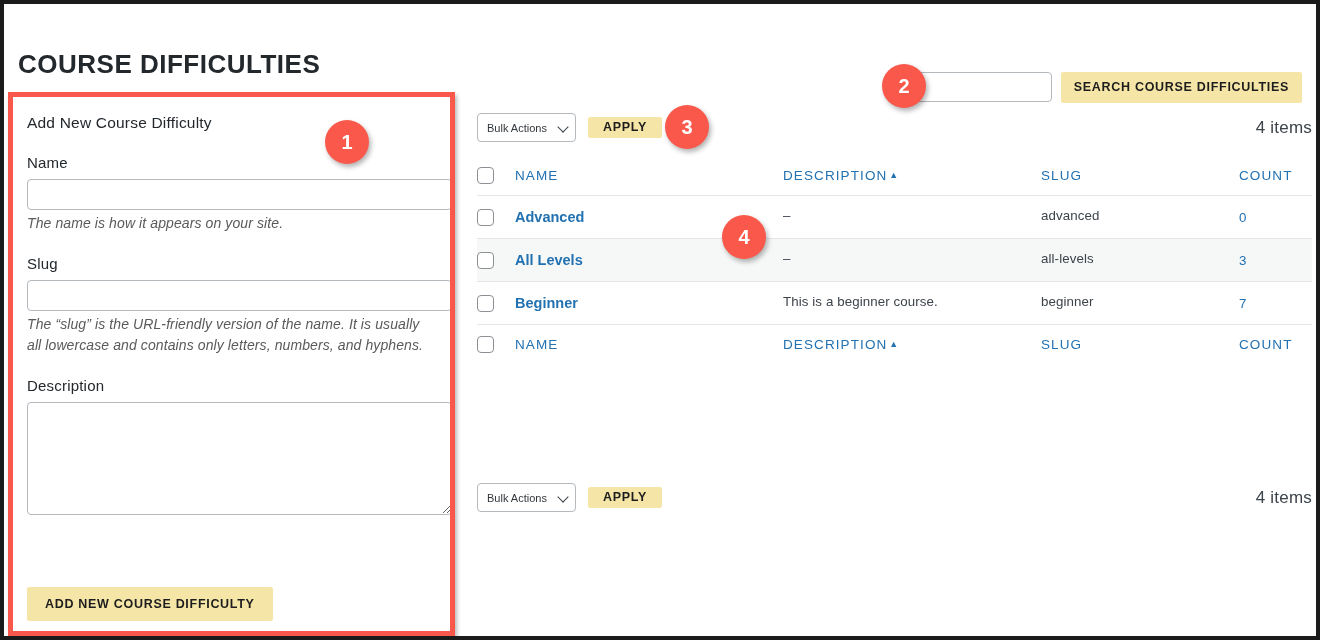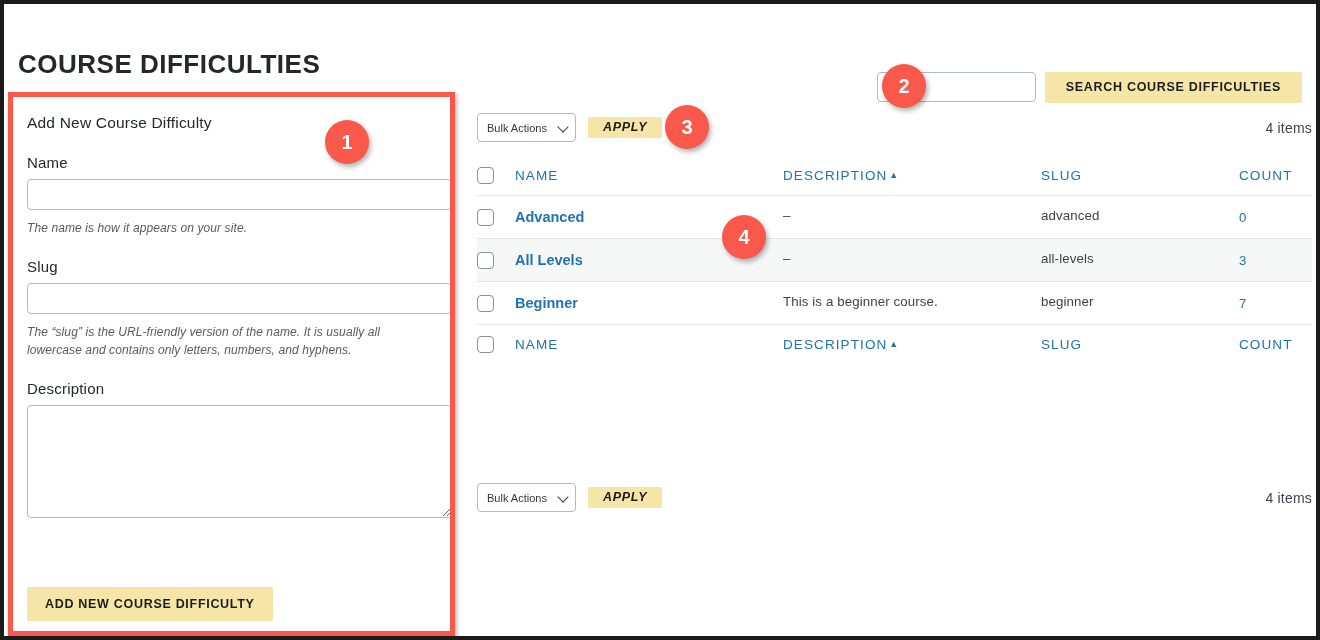--- a/index.html
+++ b/index.html
@@ -85,25 +85,25 @@
     border-radius: 4px;
     background: #fff;
     font-size: 13px;
     padding: 6px 8px;
     color: #32373c;
     font-family: "Liberation Sans", sans-serif;
     outline: none;
     resize: vertical;
   }
   .help-text {
-    font-size: 12px;
+    font-size: 14px;
     font-style: italic;
     color: #5a5a5a;
     line-height: 1.55;
-    margin: 9px 0 0 0;
+    margin: 3px 0 0 0;
     max-width: 424px;
     letter-spacing: 0.1px;
   }
   .gap-md { height: 20px; }
 
   
   .btn-yellow {
     display: inline-block;
     background: #f5e6a8;
     border: none;
@@ -139,21 +139,21 @@
     height: 30px;
     border: 1px solid #b4b9be;
     border-radius: 4px;
     background: #fff;
     font-size: 13px;
     padding: 3px 7px;
     color: #32373c;
     font-family: "Liberation Sans", sans-serif;
     outline: none;
   }
-  .btn-search { padding: 9px 21px; }
+  .btn-search { padding: 9px 13px; }
 
   .tablenav {
     position: absolute;
     left: 473px;
     width: 835px;
     display: flex;
     align-items: center;
   }
   .tablenav.top { top: 109px; }
   .tablenav.bottom { top: 479px; }
@@ -182,25 +182,24 @@
     top: 10px;
     width: 8px; height: 8px;
     border-right: 1.6px solid #3c434a;
     border-bottom: 1.6px solid #3c434a;
     transform: rotate(45deg);
     pointer-events: none;
   }
   .btn-apply {
     margin-left: 12px;
     padding: 4px 15px;
-    font-style: italic;
   }
   .items-count {
     margin-left: auto;
-    font-size: 14px;
+    font-size: 17px;
     color: #3c434a;
     letter-spacing: 0.2px;
   }
 
   
   .list-table {
     position: absolute;
     left: 473px;
     top: 152px;
     width: 835px;

